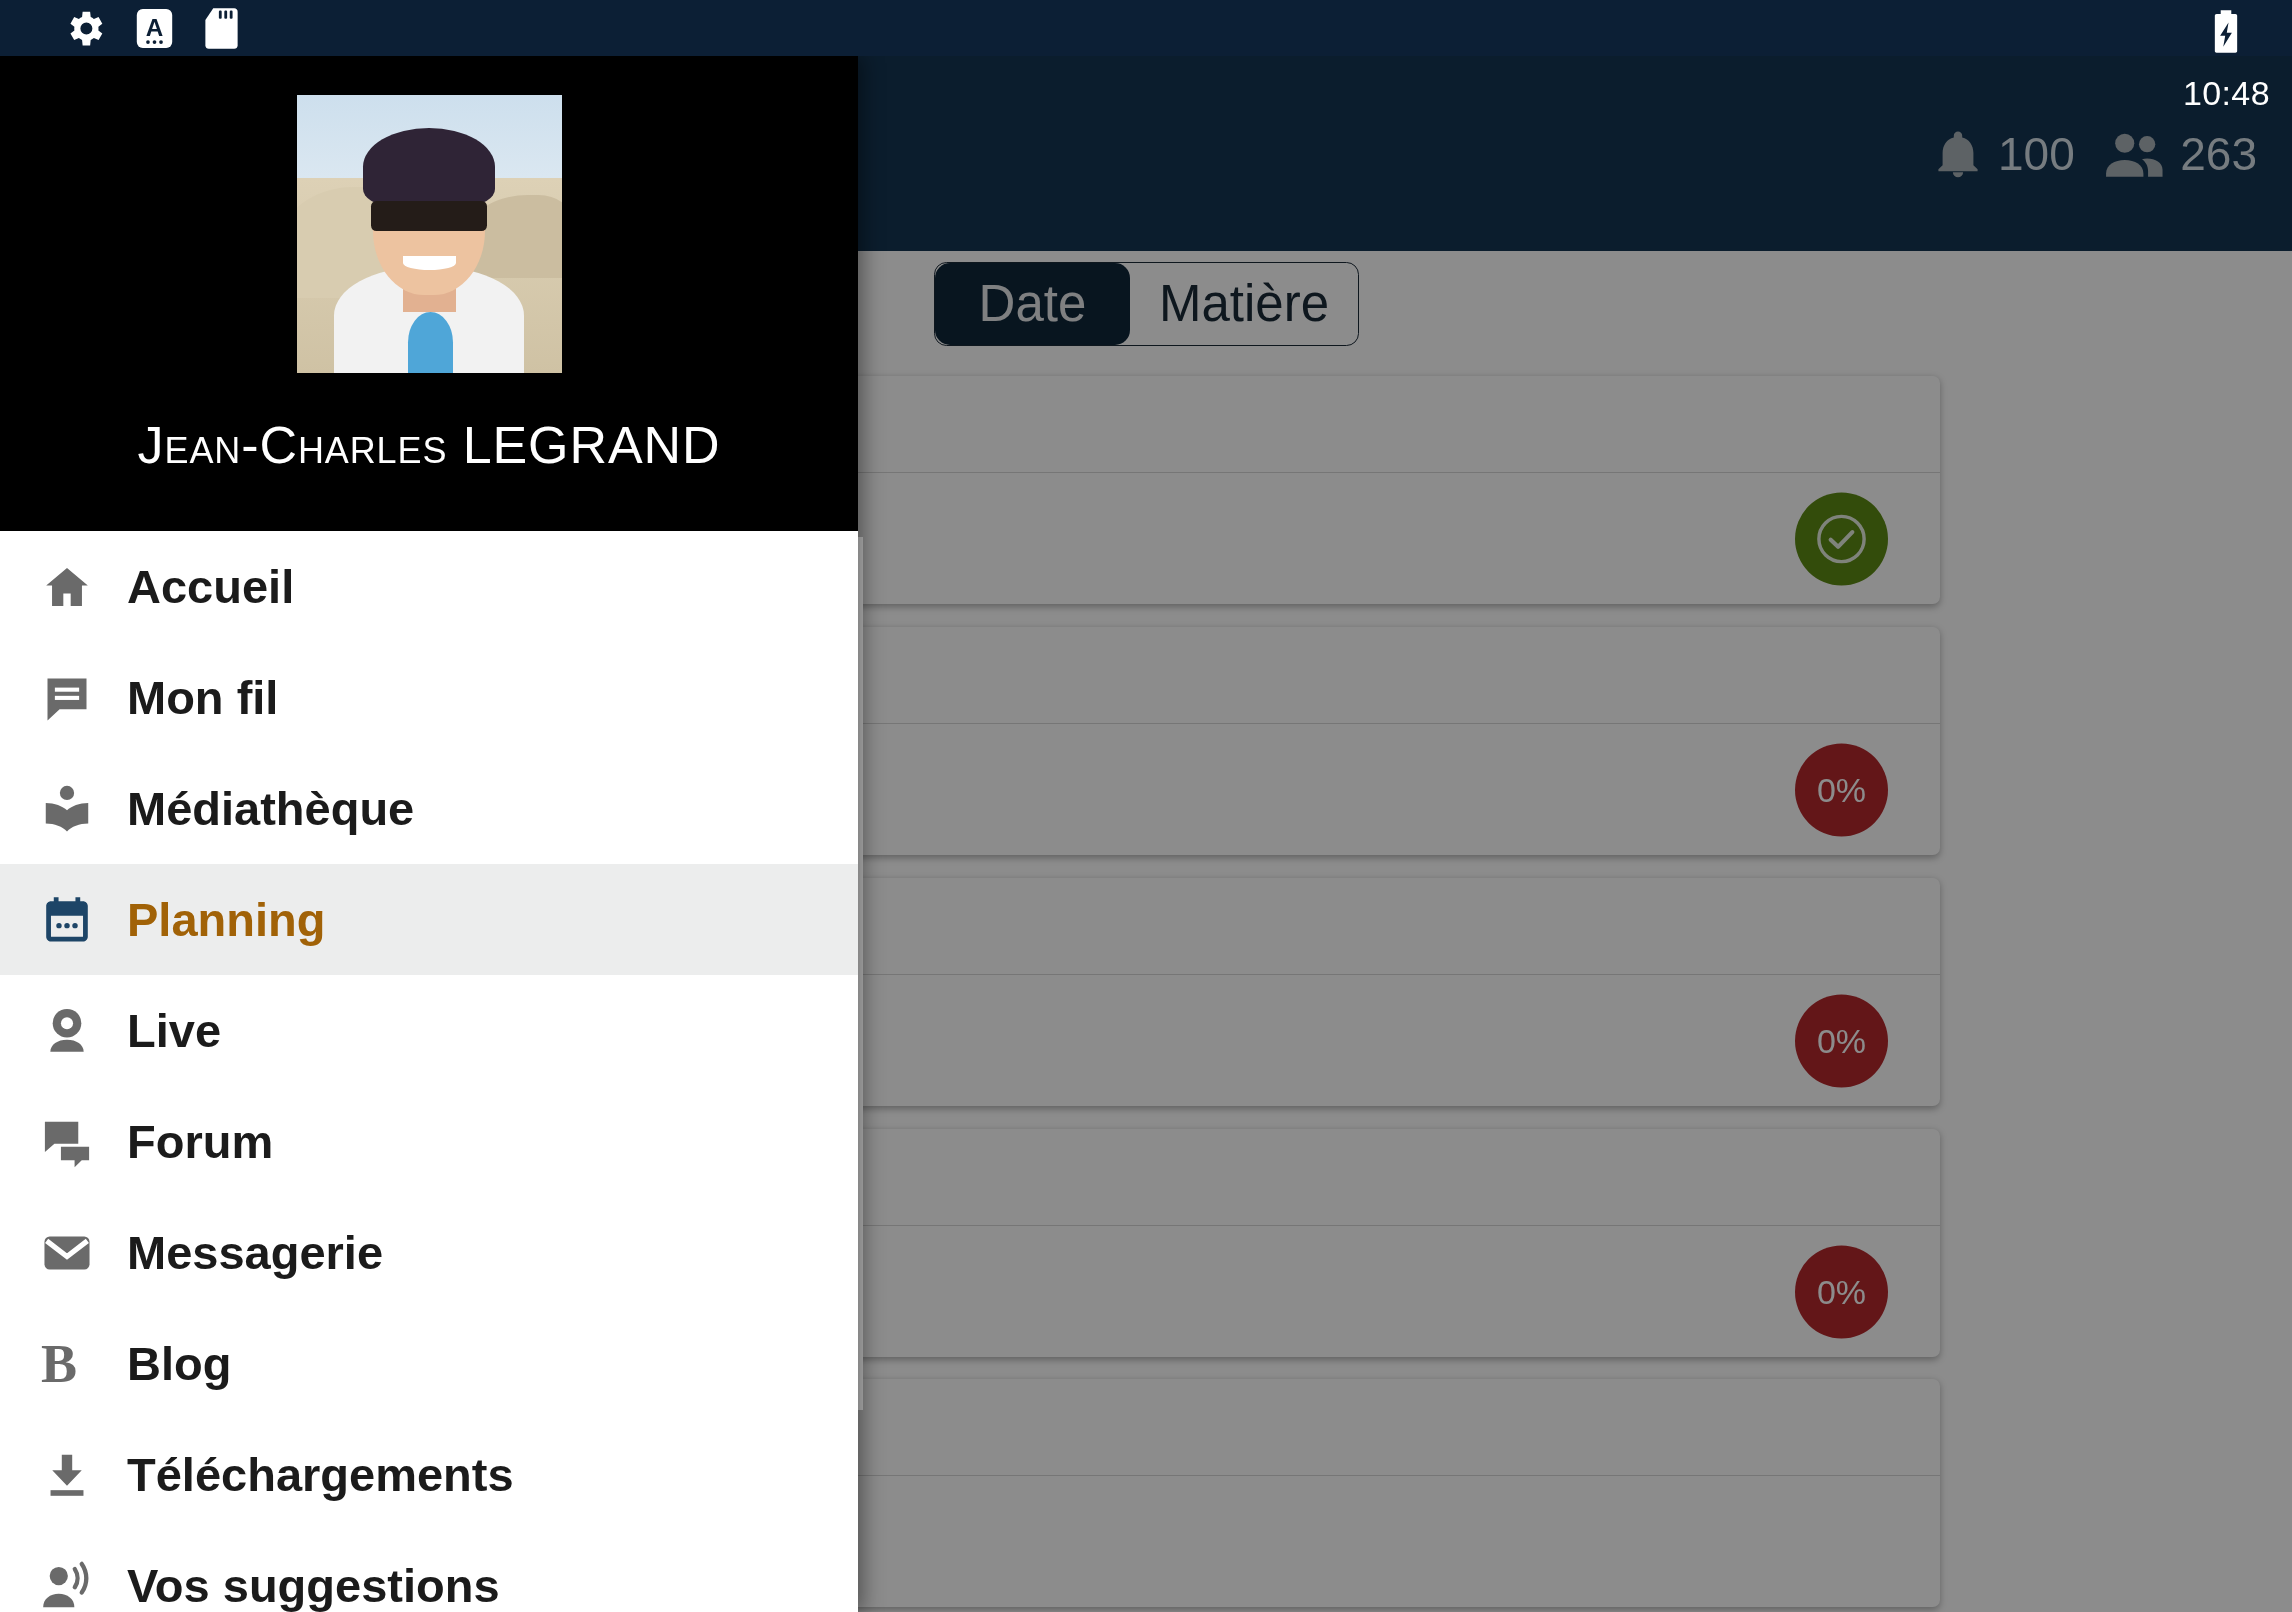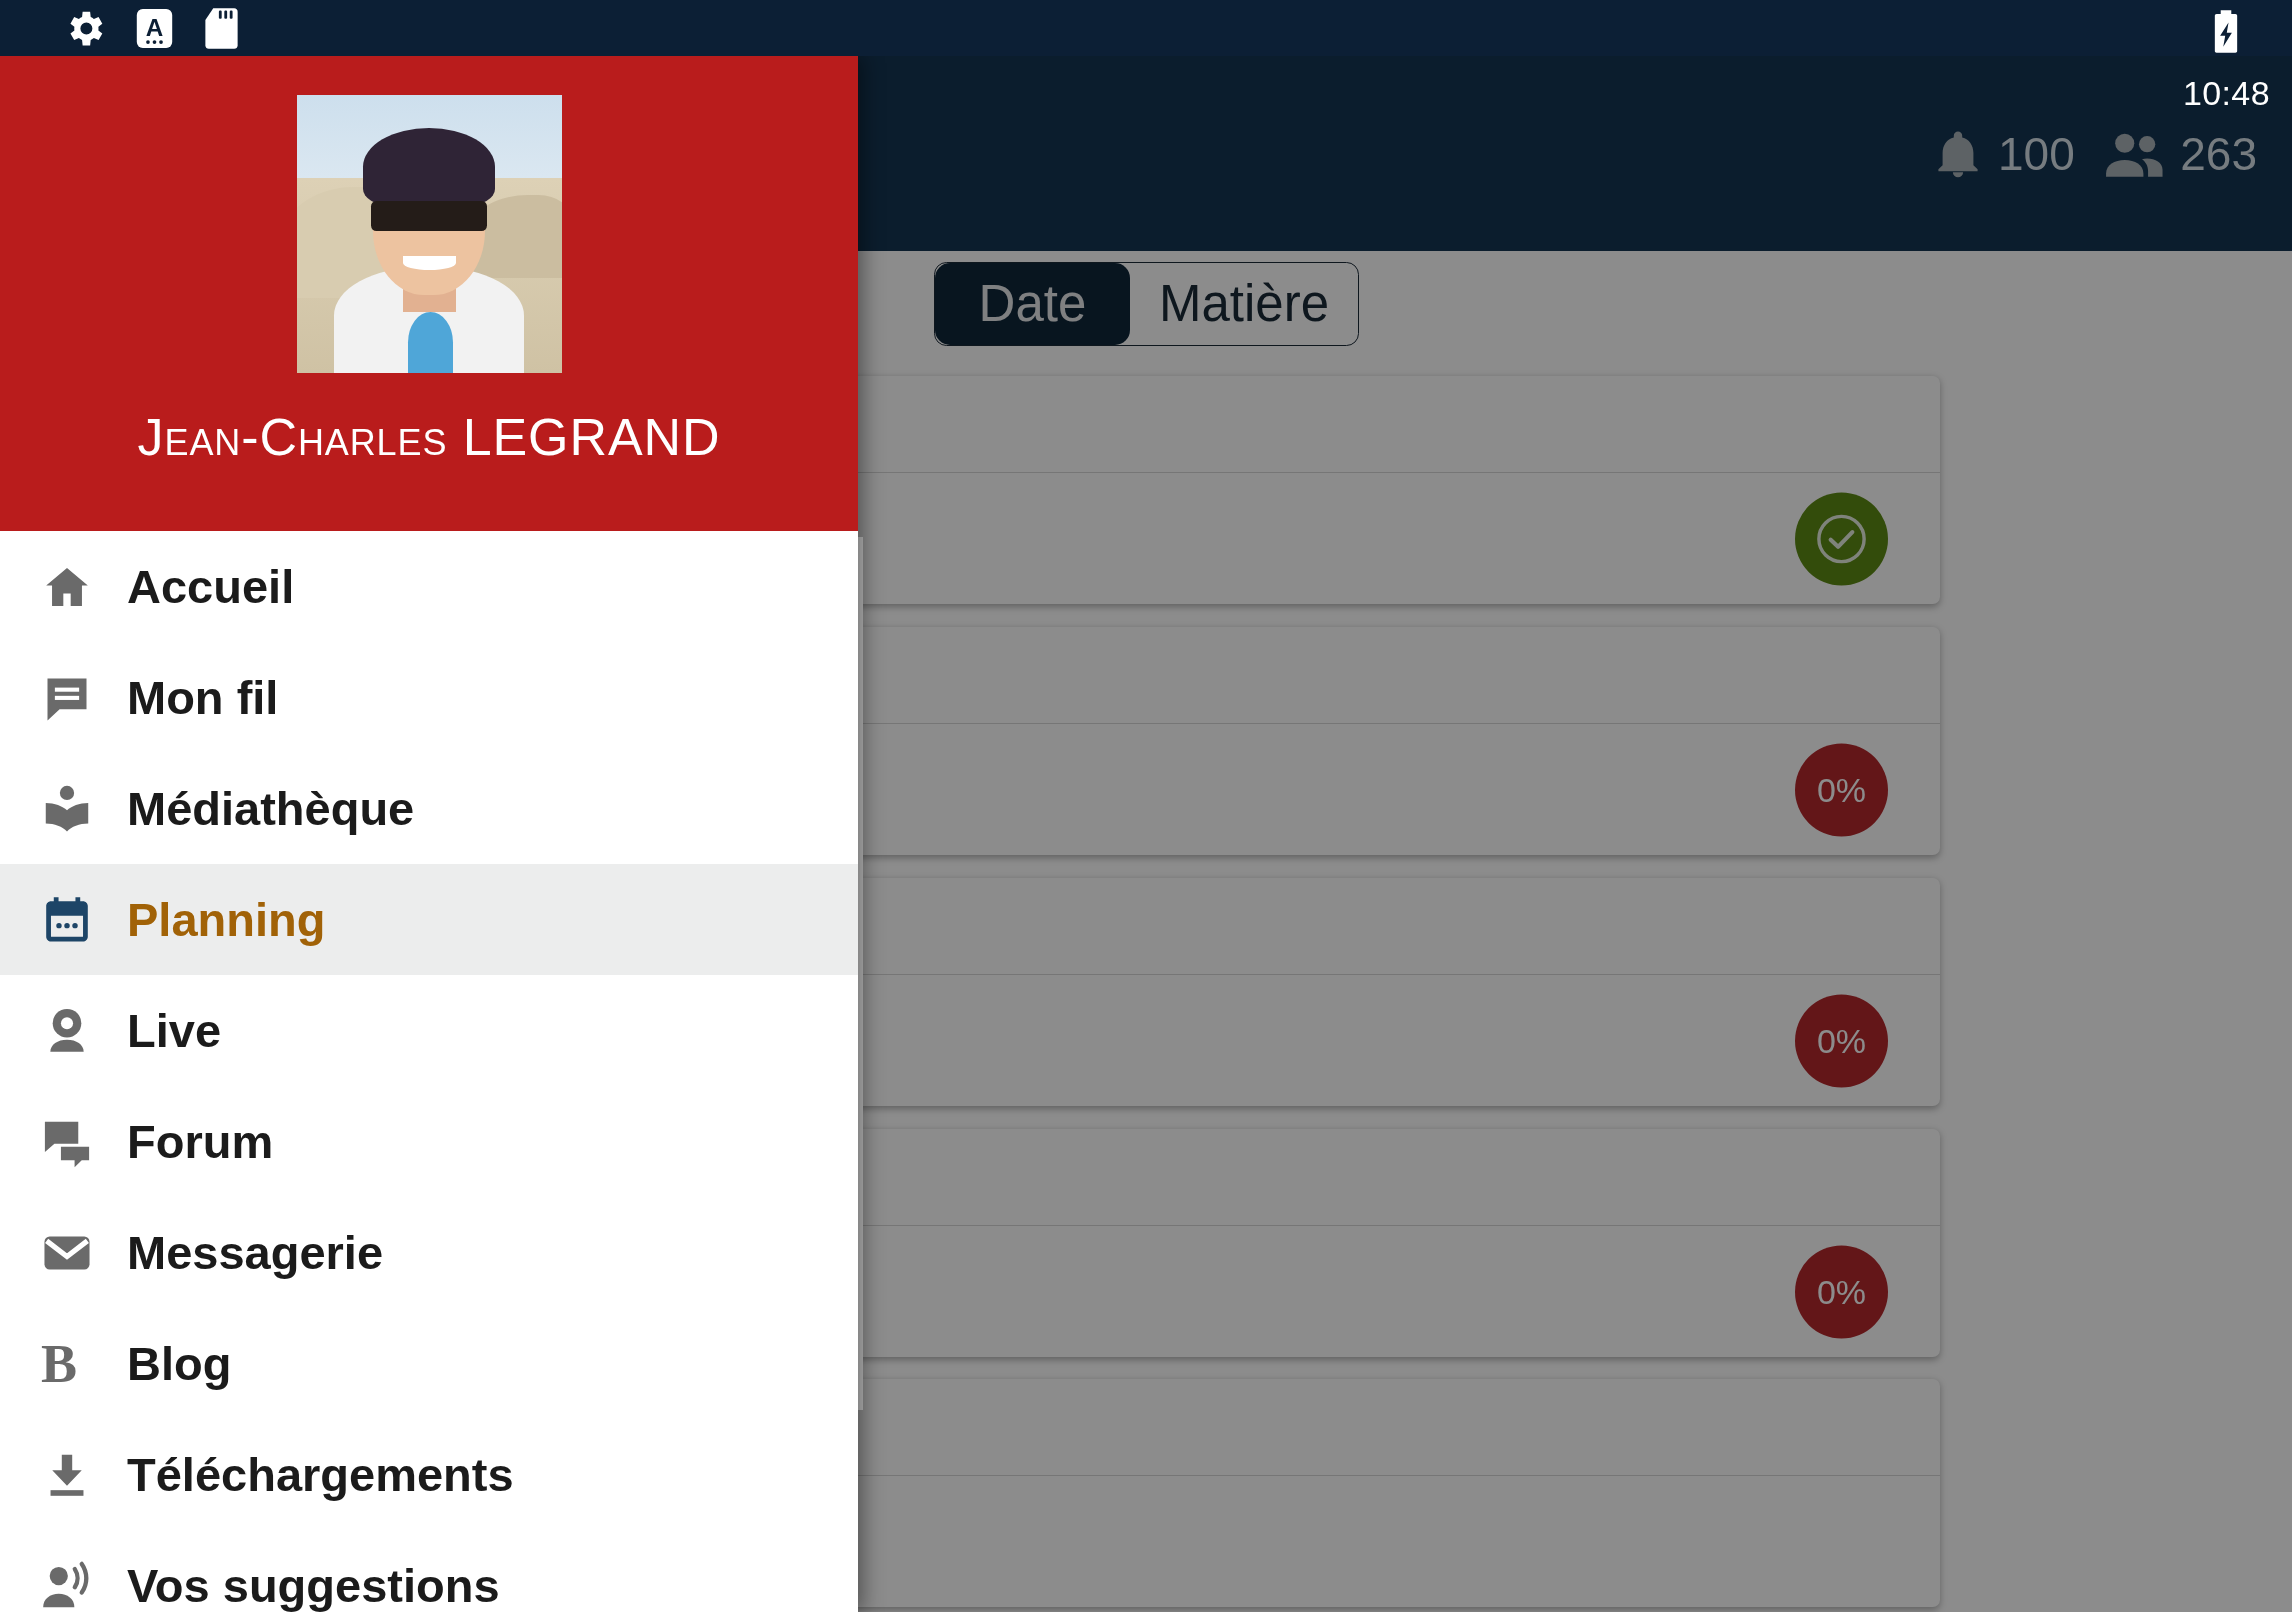--- a/index.html
+++ b/index.html
@@ -123,24 +123,25 @@
   .drawer {
     position: absolute; top: 56px; left: 0;
     width: 858px; height: 1557px;
     background: #ffffff;
     z-index: 30;
     box-shadow: 5.4px 0 19.7px rgba(0,0,0,0.42);
     overflow: hidden;
   }
   .drawer-header {
     height: 475px; width: 858px;
-    background: #b91c1c;
+    background: #000000;
     display: flex; flex-direction: column;
     align-items: center; justify-content: flex-start;
     padding-top: 39px;
+    gap: 8px;
   }
   .avatar {
     width: 265px; height: 278px;
     background: linear-gradient(#cfe1ef 0%, #cfe1ef 28%, #e6d9c2 28%, #e0d2b8 100%);
     position: relative; overflow: hidden;
     border: 0;
   }
   .avatar .sky   { position:absolute; left:0; top:0; width:100%; height:40%;
                    background: linear-gradient(#cddfed, #dfeaf2); }
   .avatar .sea   { position:absolute; left:0; top:36%; width:100%; height:10%;

